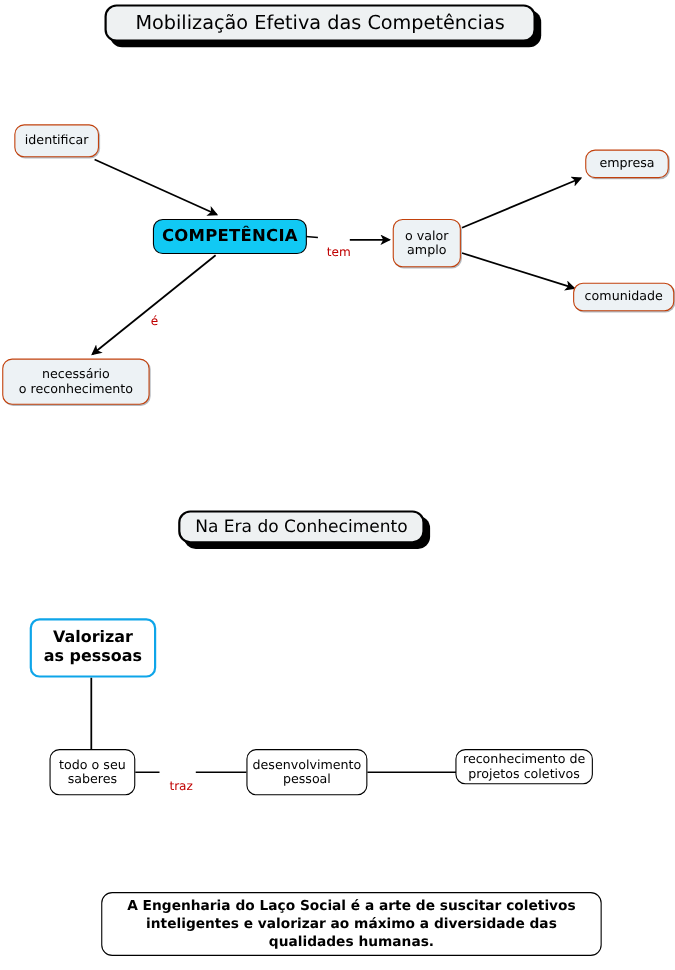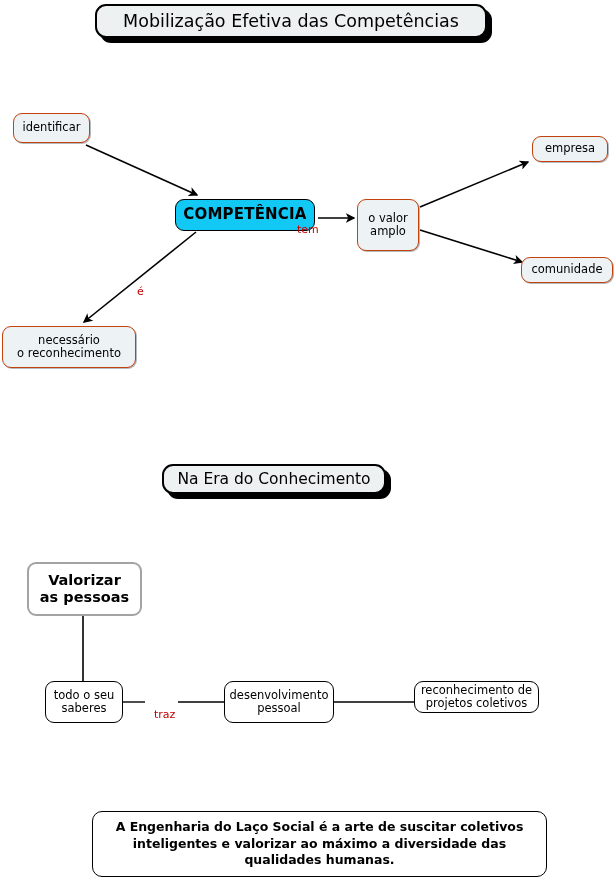--- a/index.html
+++ b/index.html
@@ -53,21 +53,21 @@
   
   .node-white {
     background: #ffffff;
     border: 1px solid #000;
     border-radius: 9px;
     font-size: 11.5px;
     color: #000;
   }
   .node-white-bold {
     background: #ffffff;
-    border: 2px solid #a3a3a3;
+    border: 2px solid #0ea5e9;
     border-radius: 9px;
     font-size: 14.5px;
     font-weight: bold;
     color: #000;
   }
   
   .plaque {
     position: absolute;
     box-sizing: border-box;
     display: flex;
@@ -143,30 +143,30 @@
 </svg>
 
 <div class="plaque" style="left:95px; top:4px; width:392px; height:34px; font-size:17.5px;">
   <span>Mobilização Efetiva das Competências</span>
 </div>
 
 <div class="node node-pale" style="left:13px; top:113px; width:77px; height:30px;">
   <span>identificar</span>
 </div>
 
-<div class="node node-cyan" style="left:139px; top:199px; width:140px; height:32px;margin-left:36px;">
+<div class="node node-cyan" style="left:139px; top:199px; width:140px; height:32px;">
   <span>COMPETÊNCIA</span>
 </div>
 
 <div class="node node-pale" style="left:2px; top:326px; width:134px; height:42px;">
   <span>necessário
 o reconhecimento</span>
 </div>
 
-<div class="node node-pale" style="left:357px; top:199px; width:62px; height:52px;justify-content:center;">
+<div class="node node-pale" style="left:357px; top:199px; width:62px; height:44px;justify-content:center;">
   <span>o valor
 amplo</span>
 </div>
 
 <div class="node node-pale" style="left:532px; top:136px; width:76px; height:26px;">
   <span>empresa</span>
 </div>
 
 <div class="node node-pale" style="left:521px; top:257px; width:92px; height:26px;">
   <span>comunidade</span>
@@ -201,17 +201,17 @@
 
 <div class="node node-white" style="left:414px; top:681px; width:125px; height:32px;">
   <span>reconhecimento de
 projetos coletivos</span>
 </div>
 
 <div class="edge-label" style="left:147px; top:695px;">
   <span>traz</span>
 </div>
 
-<div class="statement" style="left:92px; top:811px; width:455px; height:66px;">
+<div class="statement" style="left:92px; top:811px; width:455px; height:58px;">
   <span>A Engenharia do Laço Social é a arte de suscitar coletivos
 inteligentes e valorizar ao máximo a diversidade das
 qualidades humanas.</span>
 </div>
 
 </body></html>

